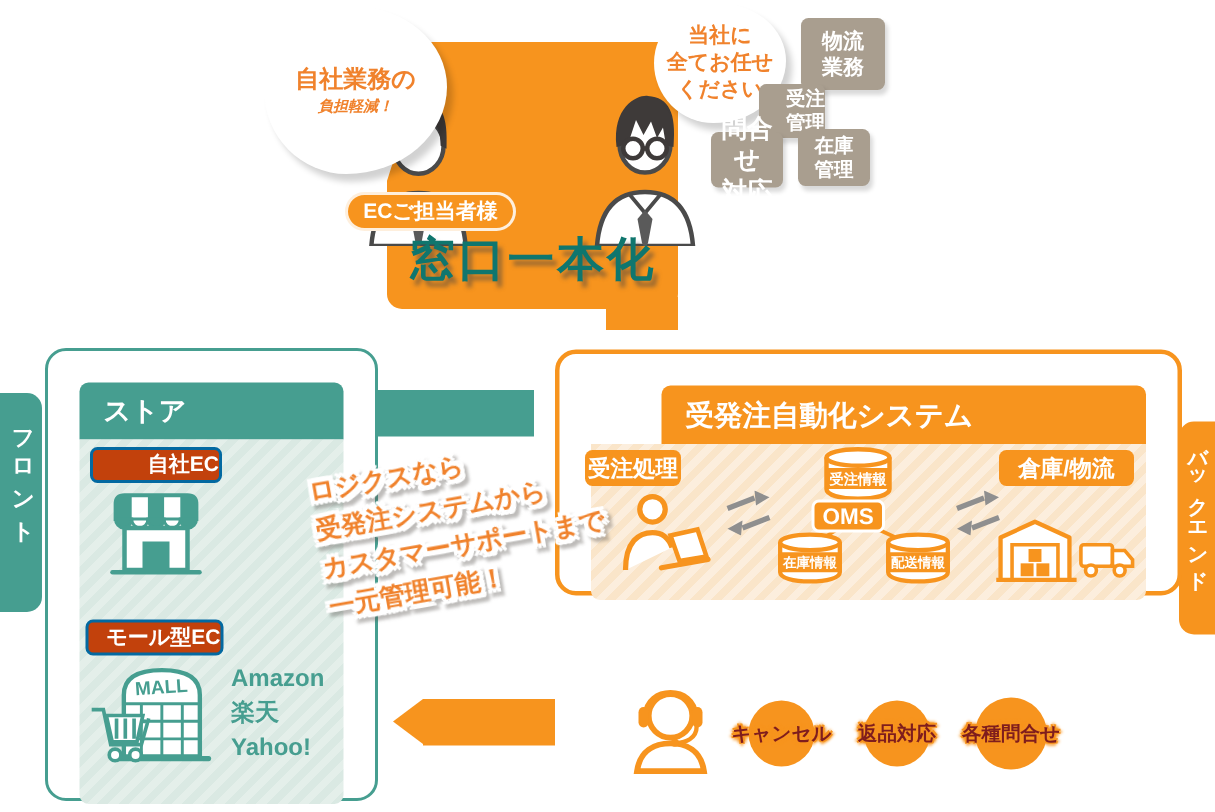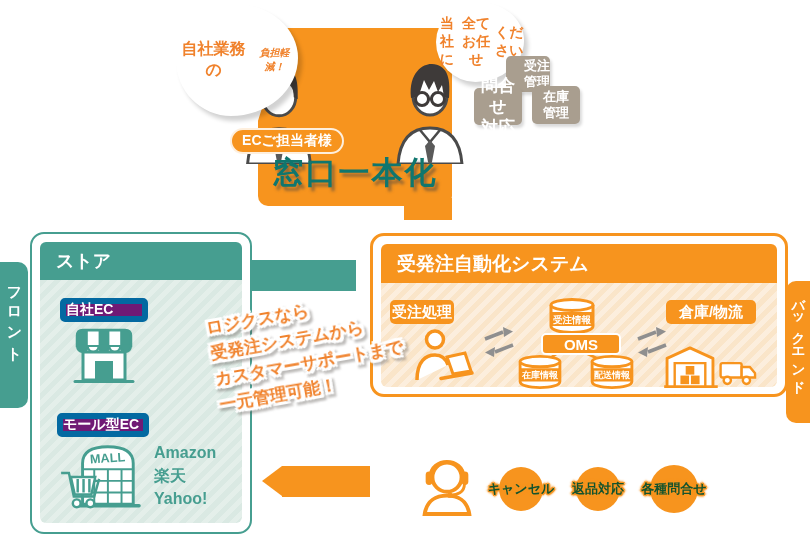--- a/index.html
+++ b/index.html
@@ -10,51 +10,51 @@
   
   .cream-circle{background:#FAF0D6;border-radius:50%;}
   .banner{background:#F7941E;border-radius:10px;}
   .banner-stub{background:#F7941E;}
   .banner-title{color:#0f766e;font-weight:800;font-size:31px;letter-spacing:2px;text-align:center;
                 text-shadow:3px 4px 3px rgba(75,70,65,.55);white-space:nowrap;}
   .name-pill{background:#F7941E;border:2px solid rgba(255,255,255,.85);border-radius:14px;
              color:#fff;font-weight:bold;font-size:14px;display:flex;align-items:center;
              justify-content:center;white-space:nowrap;}
   .bubble{background:#fff;border-radius:48% 52% 55% 45%/50% 48% 52% 50%;
-          box-shadow:4px 5px 4px rgba(0,0,0,.18);display:flex;flex-direction:row;
-          align-items:center;justify-content:center;text-align:center;}
+          box-shadow:4px 5px 4px rgba(0,0,0,.18);display:flex;flex-direction:column;
+          justify-content:center;text-align:center;}
   .bubble .bl{color:#F0822C;font-weight:800;}
   .tail{width:0;height:0;}
   .tag{background:#A99E8F;border-radius:5px;color:#fff;font-weight:bold;text-align:center;
        display:flex;flex-direction:column;align-items:center;justify-content:center;
        line-height:1.25;box-shadow:2px 3px 3px rgba(0,0,0,.15);}
   
   .vtab{color:#fff;font-weight:bold;display:flex;align-items:flex-start;justify-content:center;}
   .vtext{writing-mode:vertical-rl;text-orientation:upright;letter-spacing:3px;}
   
-  .panel{background:#fff;border-radius:14px;padding:8px;}
+  .panel{background:#fff;border-radius:14px;padding:21px;}
   .panel-teal{border:2.5px solid #469E90;}
   .panel-orange{border:3px solid #F7941E;}
   .head-bar{color:#fff;font-weight:800;display:flex;align-items:center;padding-left:16px;
             border-radius:6px 6px 0 0;}
   .teal-head{background:#469E90;}
-  .orange-head{background:#F7941E;}
+  .orange-head{background:#F7941E;margin-left:47px;}
   .teal-body{background:repeating-linear-gradient(135deg,#DAE9E3 0 5px,#E4EFEA 5px 10px);
              border-radius:0 0 6px 6px;}
   .peach-body{background:repeating-linear-gradient(135deg,#FAE5C9 0 5px,#FCEEDD 5px 10px);
               border-radius:0 0 6px 6px;}
-  .tpill{background:#701a75;border:6px solid #0369a1;border-radius:5px;color:#fff;font-weight:bold;
-         font-size:14px;display:flex;align-items:center;justify-content:flex-start;white-space:nowrap;}
+  .tpill{background:#c2410c;border:2px solid #0369a1;border-radius:5px;color:#fff;font-weight:bold;
+         font-size:14px;display:flex;align-items:center;justify-content:flex-end;white-space:nowrap;}
   .opill{background:#F7941E;border-radius:5px;color:#fff;font-weight:bold;font-size:15px;
          display:flex;align-items:center;justify-content:center;white-space:nowrap;}
   .oms-pill{border:2px solid #fff;border-radius:5px;}
   .mk-text{color:#469E90;font-weight:800;font-size:16px;line-height:1.45;}
   .sup-circle{background:#F7941E;border-radius:50%;display:flex;align-items:center;
               justify-content:center;overflow:visible;}
-  .sup-circle span{color:#14532d;font-weight:800;font-size:13px;white-space:nowrap;
+  .sup-circle span{color:#7f1d1d;font-weight:800;font-size:13px;white-space:nowrap;
       text-shadow:-1px -1px 0 #F7941E,1px -1px 0 #F7941E,-1px 1px 0 #F7941E,1px 1px 0 #F7941E,
                   0 2px 2px #F7941E,0 -2px 2px #F7941E,2px 0 2px #F7941E,-2px 0 2px #F7941E;}
   
   .conn-teal{background:#469E90;}
   .conn-orange{background:#F7941E;}
   
   .promo{transform:rotate(-10deg);transform-origin:left top;
          filter:drop-shadow(2px 3px 1px rgba(90,85,80,.4));}
   .promo .line{font-size:17px;font-weight:800;line-height:26px;white-space:nowrap;}
   .promo .fill{position:relative;color:#F0822C;}
@@ -102,20 +102,24 @@
     <div class="bl" style="font-size:16px;">自社業務の</div>
     <div class="bl" style="font-size:10px;font-style:italic;">負担軽減！</div>
   </div>
   <div class="abs tail" style="left:447px;top:64px;border-top:24px solid #fff;border-left:16px solid transparent;transform:rotate(14deg);"></div>
   <div class="abs bubble" style="left:436px;top:2px;width:88px;height:80px;">
     <div class="bl" style="font-size:14px;">当社に</div>
     <div class="bl" style="font-size:14px;">全てお任せ</div>
     <div class="bl" style="font-size:14px;">ください</div>
   </div>
 
+  <div class="abs tag" style="left:534px;top:12px;width:56px;height:48px;font-size:14px;">
+    <div>物流</div>
+    <div>業務</div>
+  </div>
   <div class="abs tag" style="left:506px;top:56px;width:44px;height:36px;font-size:13px;align-items:flex-end;">
     <div>受注</div>
     <div>管理</div>
   </div>
   <div class="abs tag" style="left:474px;top:88px;width:48px;height:37px;font-size:17px;">
     <div>問合せ</div>
     <div>対応</div>
   </div>
   <div class="abs tag" style="left:532px;top:86px;width:48px;height:38px;font-size:13px;">
     <div>在庫</div>
@@ -213,21 +217,21 @@
   <svg class="abs" style="left:535px;top:295px;" width="115" height="95" viewBox="0 0 115 95">
     <path d="M34,22 L34,45 M28,55 L10,66 M44,55 L68,66" stroke="#F7941E" stroke-width="2.5" fill="none"></path>
   </svg>
 
   <svg class="abs" style="left:548px;top:297px;" width="48" height="38" viewBox="0 0 48 38">
     <path d="M3,8 V29 C3,33 12,35.5 24,35.5 S45,33 45,29 V8" fill="#fff" stroke="#F7941E" stroke-width="3"></path>
     <ellipse cx="24" cy="8" rx="21" ry="5.5" fill="#fff" stroke="#F7941E" stroke-width="3"></ellipse>
     <rect x="2" y="15" width="44" height="14" rx="2" fill="#F7941E"></rect>
     <text x="24" y="25.5" text-anchor="middle" class="cyl-label">受注情報</text>
   </svg>
-  <div class="abs opill oms-pill" style="left:541px;top:333px;width:80px;height:22px;font-size:15px;">
+  <div class="abs opill oms-pill" style="left:541px;top:333px;width:49px;height:22px;font-size:15px;">
     <span>OMS</span>
   </div>
   <svg class="abs" style="left:516px;top:354px;" width="48" height="36" viewBox="0 0 48 38">
     <path d="M3,8 V29 C3,33 12,35.5 24,35.5 S45,33 45,29 V8" fill="#fff" stroke="#F7941E" stroke-width="3"></path>
     <ellipse cx="24" cy="8" rx="21" ry="5.5" fill="#fff" stroke="#F7941E" stroke-width="3"></ellipse>
     <rect x="2" y="15" width="44" height="14" rx="2" fill="#F7941E"></rect>
     <text x="24" y="25.5" text-anchor="middle" class="cyl-label">在庫情報</text>
   </svg>
   <svg class="abs" style="left:588px;top:354px;" width="48" height="36" viewBox="0 0 48 38">
     <path d="M3,8 V29 C3,33 12,35.5 24,35.5 S45,33 45,29 V8" fill="#fff" stroke="#F7941E" stroke-width="3"></path>

